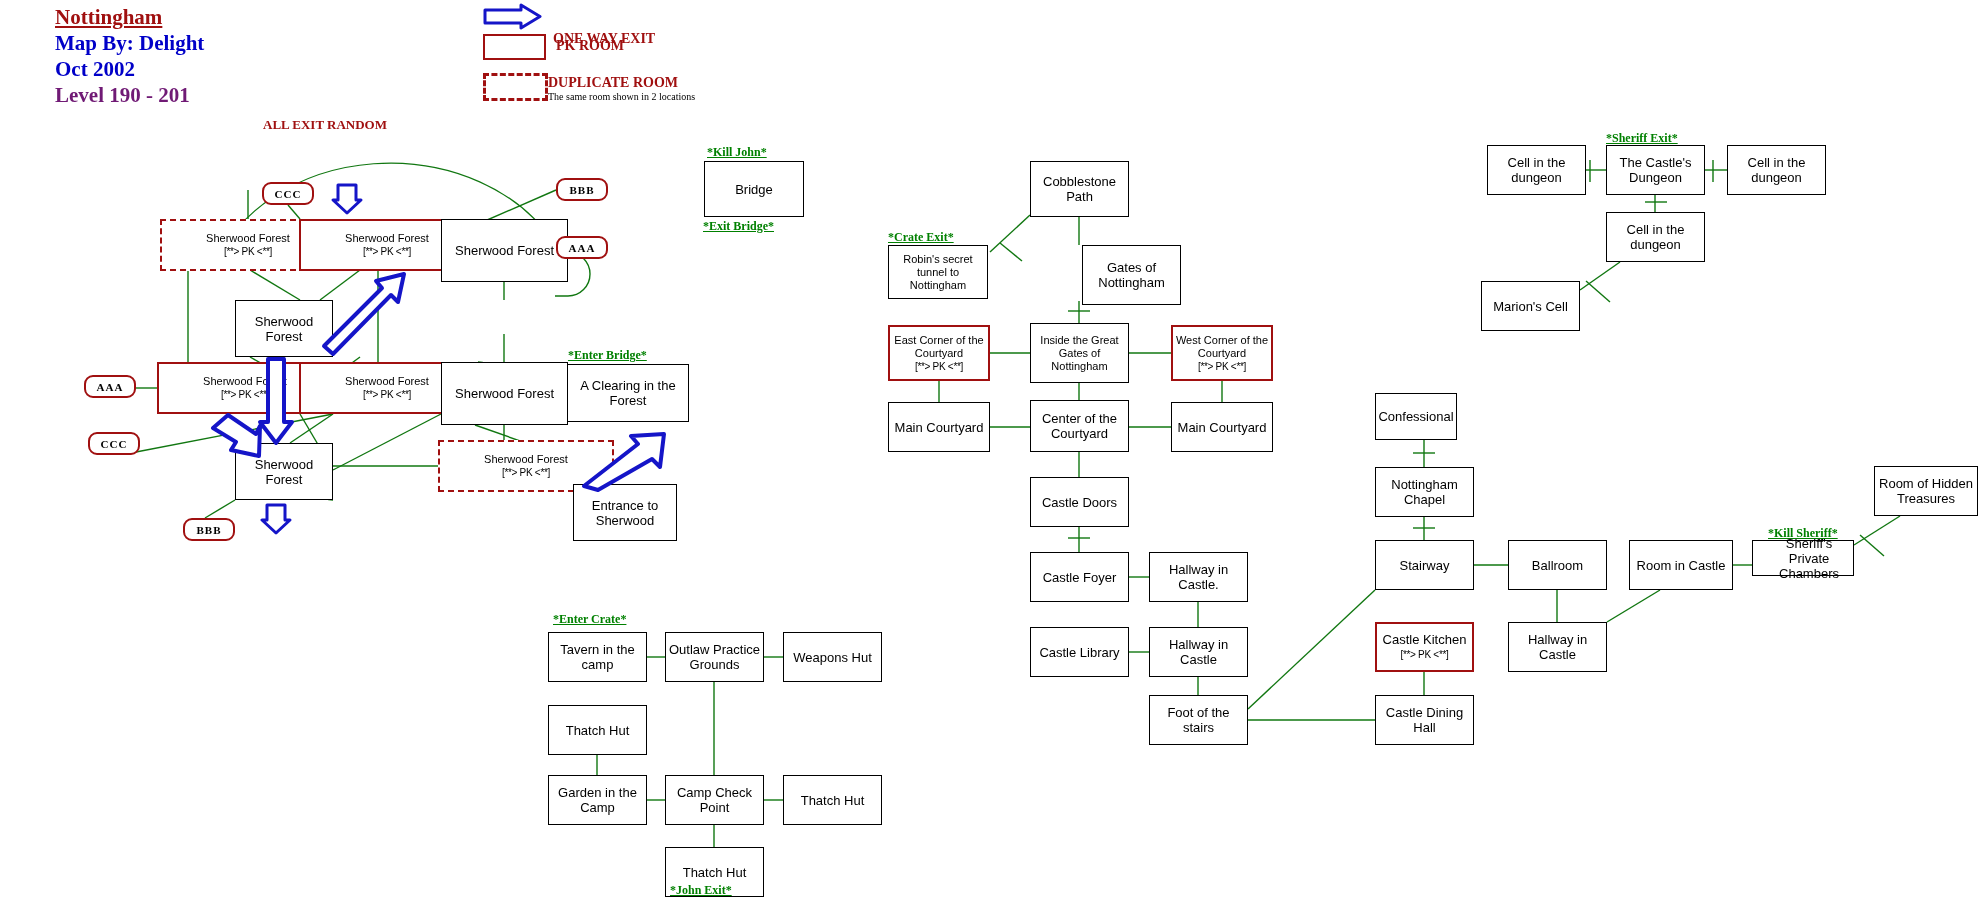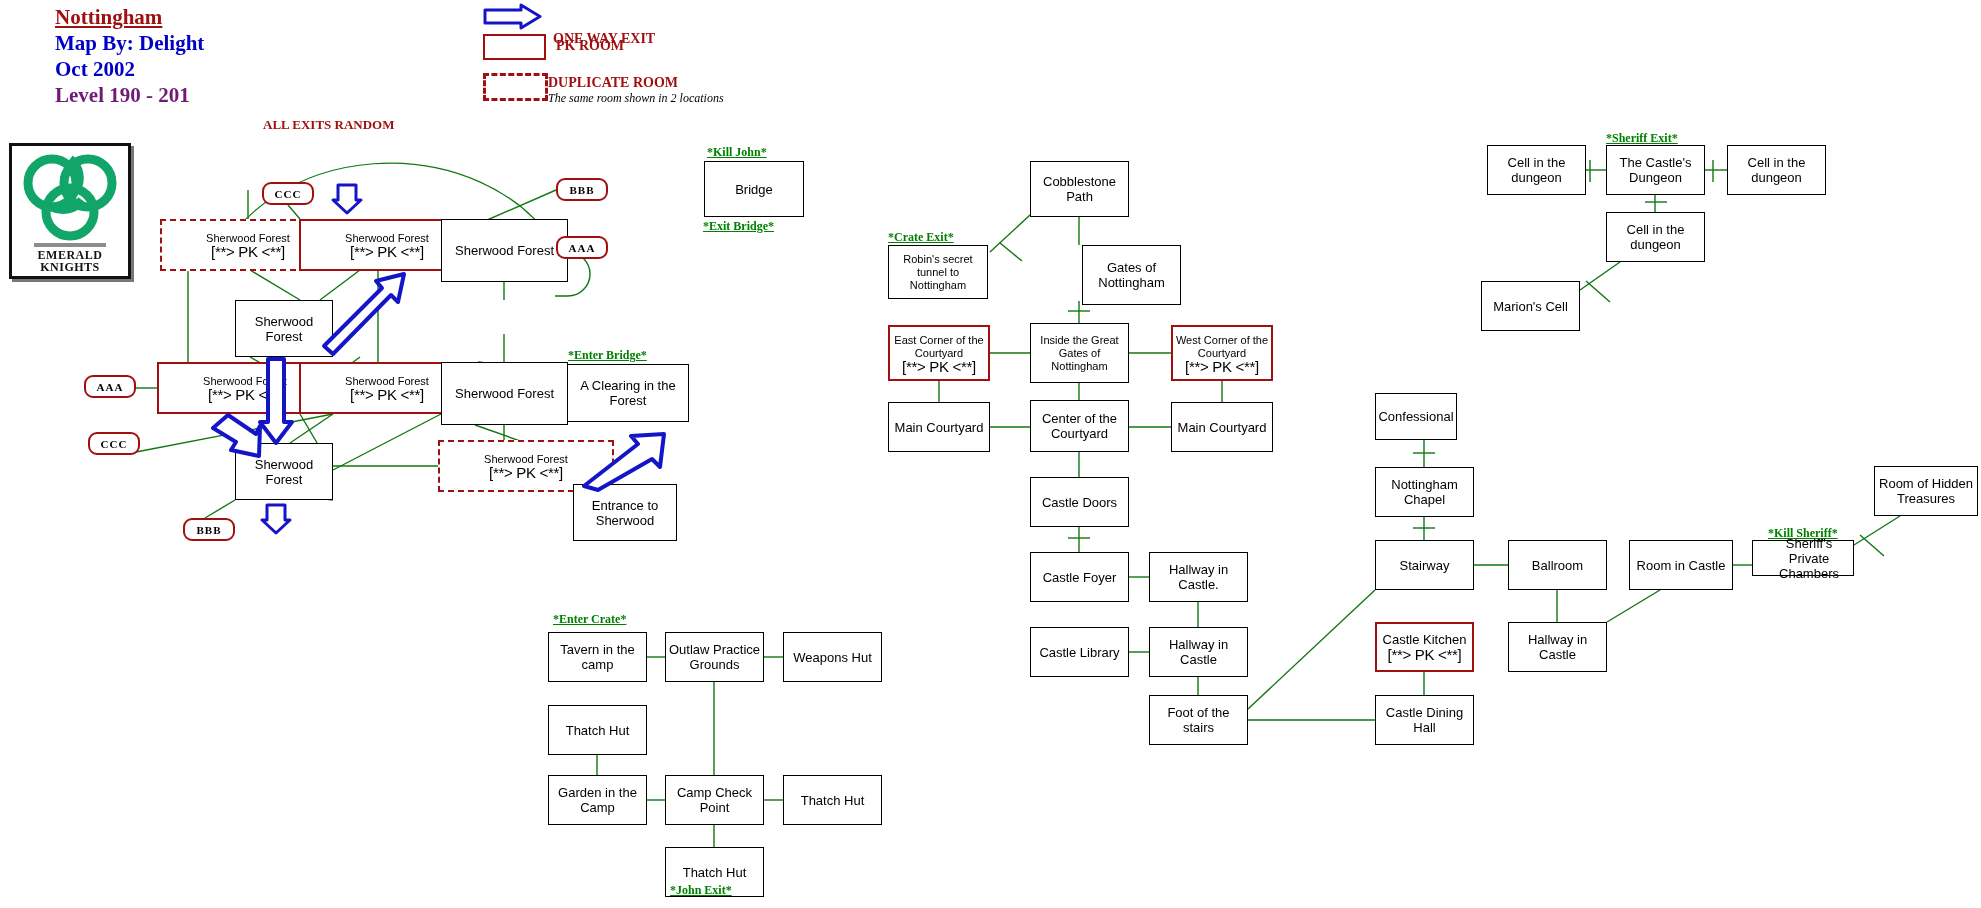--- a/index.html
+++ b/index.html
@@ -10,38 +10,38 @@
 
   
   .title-block{position:absolute;left:55px;top:4px;}
   .t-line{font-family:"Liberation Serif",serif;font-weight:bold;font-size:21px;line-height:26px;white-space:nowrap;}
   .t-red{color:#a01010;text-decoration:underline;}
   .t-blue{color:#0000c8;}
   .t-green{color:#701a75;}
 
   
   .legend-lbl{position:absolute;font-family:"Liberation Serif",serif;font-weight:bold;color:#a01010;font-size:14px;white-space:nowrap;}
-  .legend-sub{position:absolute;font-family:"Liberation Serif",serif;color:#000;font-size:12px;white-space:nowrap;font-style:italic;}
+  .legend-sub{position:absolute;font-family:"Liberation Serif",serif;color:#000;font-size:10px;white-space:nowrap;}
   .legend-pk{position:absolute;border:2px solid #a01010;background:#fff;}
   .legend-dup{position:absolute;border:3px dashed #a01010;background:#fff;}
 
   
   .logo-box{position:absolute;left:9px;top:143px;width:116px;height:130px;border:3px solid #111;background:#fff;box-shadow:3px 3px 0 #777;}
   .logo-knot{position:absolute;left:6px;top:4px;}
   .logo-rule{position:absolute;left:22px;top:97px;width:72px;height:4px;background:#8d8d8d;}
   .logo-txt{position:absolute;left:0;top:103px;width:116px;text-align:center;font-family:"Liberation Serif",serif;font-size:12px;font-weight:bold;color:#111;line-height:12px;letter-spacing:.5px;}
 
   
   .room{position:absolute;box-sizing:border-box;background:#fff;border:1px solid #000;
         display:flex;align-items:center;justify-content:center;text-align:center;
         font-family:Liberation Sans, sans-serif;font-size:13px;color:#000;line-height:15px;z-index:3;}
   .room.pk{border:2px solid #a01010;}
   .room.dup{border:2px dashed #a01010;}
   .room .inner{padding:0 2px;}
-  .room .pkline{display:block;font-size:15px;letter-spacing:-.3px;}
+  .room .pkline{display:block;font-size:10px;letter-spacing:-.3px;}
   .room.sm{font-size:11px;line-height:13px;}
 
   
   .pill{position:absolute;box-sizing:border-box;border:2px solid #a01010;border-radius:9px;background:#fff;
         display:flex;align-items:center;justify-content:center;
         font-family:"Liberation Serif",serif;font-size:11px;font-weight:bold;letter-spacing:1px;color:#000;z-index:4;}
 
   
   .glabel{position:absolute;font-family:"Liberation Serif",serif;font-weight:bold;font-size:12px;color:#008000;
           text-decoration:underline;white-space:nowrap;z-index:5;}
@@ -165,40 +165,22 @@
   </svg>
   <div class="legend-lbl" style="left:553px;top:7px;margin-top:24px;">ONE WAY EXIT</div>
 
   <div class="legend-pk" style="left:483px;top:34px;width:59px;height:22px;"></div>
   <div class="legend-lbl" style="left:556px;top:38px;">PK ROOM</div>
 
   <div class="legend-dup" style="left:483px;top:73px;width:59px;height:22px;"></div>
   <div class="legend-lbl" style="left:548px;top:75px;">DUPLICATE ROOM</div>
   <div class="legend-sub" style="left:548px;top:91px;">The same room shown in 2 locations</div>
 
-  <div class="logo-box">
-    <svg class="logo-knot" width="104" height="94" viewBox="0 0 104 94" xmlns="http://www.w3.org/2000/svg">
-      <g fill="none" stroke="#12a56a" stroke-width="9">
-        <circle cx="34" cy="33" r="24"></circle>
-        <circle cx="70" cy="33" r="24"></circle>
-        <circle cx="52" cy="62" r="24"></circle>
-      </g>
-      <g fill="none" stroke="#12a56a" stroke-width="9">
-        <path d="M52 9 A24 24 0 0 1 58 40"></path>
-        <path d="M34 57 A24 24 0 0 0 64 50"></path>
-      </g>
-    </svg>
-    <div class="logo-rule"></div>
-    <div class="logo-txt">
-      <span>EMERALD</span><br>
-      <span>KNIGHTS</span>
-    </div>
-  </div>
-
-  <div class="rnd-label" style="left:263px;top:117px;">ALL EXITS RANDOM</div>
+
+  <div class="rnd-label" style="left:263px;top:117px;">ALL EXIT RANDOM</div>
 
   <div class="glabel" style="left:707px;top:145px;">*Kill John*</div>
   <div class="glabel" style="left:703px;top:219px;">*Exit Bridge*</div>
   <div class="glabel" style="left:568px;top:348px;">*Enter Bridge*</div>
   <div class="glabel" style="left:888px;top:230px;">*Crate Exit*</div>
   <div class="glabel" style="left:553px;top:612px;">*Enter Crate*</div>
   <div class="glabel" style="left:670px;top:883px;">*John Exit*</div>
   <div class="glabel" style="left:1606px;top:131px;">*Sheriff Exit*</div>
   <div class="glabel" style="left:1768px;top:526px;">*Kill Sheriff*</div>
 

